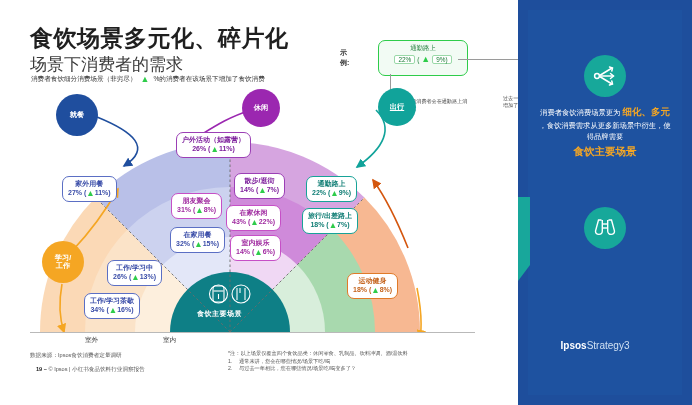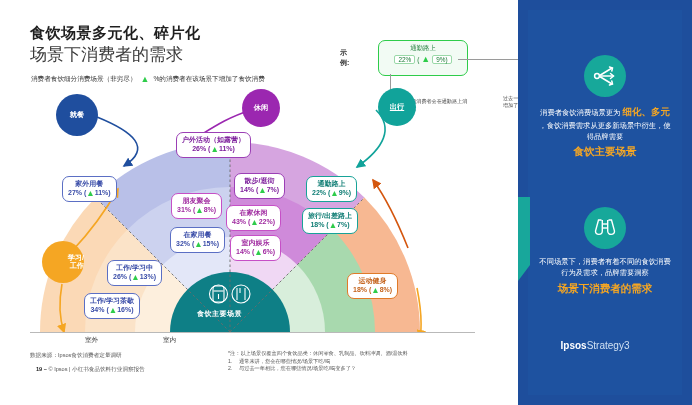--- a/index.html
+++ b/index.html
@@ -4,21 +4,21 @@
 <style>
   html,body{margin:0;padding:0;background:#ffffff;}
   body{width:692px;height:405px;overflow:hidden;
        font-family:"Liberation Sans","DejaVu Sans",sans-serif;}
   .slide{position:relative;width:692px;height:405px;background:#fff;}
 
   
   .left{position:absolute;left:0;top:0;width:518px;height:405px;background:#fff;}
 
   .title{position:absolute;left:30px;top:24px;width:320px;}
-  .title .l1{font-size:15px;font-weight:bold;color:#1f1f1f;letter-spacing:.5px;line-height:1.25;}
+  .title .l1{font-size:23px;font-weight:bold;color:#1f1f1f;letter-spacing:.5px;line-height:1.25;}
   .title .l2{font-size:17px;color:#3a3a3a;line-height:1.3;margin-top:1px;}
 
   .subtitle{position:absolute;left:31px;top:75px;font-size:6.6px;color:#333;
             display:flex;align-items:center;gap:4px;white-space:nowrap;}
   .uparrow{color:#2ecc4a;font-size:9px;line-height:1;}
 
   
   .example-wrap{position:absolute;left:340px;top:40px;}
   .ex-label{position:absolute;left:0;top:8px;font-size:7px;font-weight:bold;color:#333;}
   .ex-box{position:absolute;left:38px;top:0;width:88px;height:34px;border:1.6px solid #2ecc4a;
@@ -195,21 +195,21 @@
 
       <div class="ocirc" style="left:22px;top:6px;width:42px;height:42px;background:#1f4e9e;">
         <span>就餐</span>
       </div>
       <div class="ocirc" style="left:208px;top:1px;width:38px;height:38px;background:#9b27b0;">
         <span>休闲</span>
       </div>
       <div class="ocirc" style="left:344px;top:0px;width:38px;height:38px;background:#11a39a;text-decoration:underline;">
         <span>出行</span>
       </div>
-      <div class="ocirc" style="left:8px;top:153px;width:42px;height:42px;background:#f5a623;flex-direction:column;align-items:flex-end;">
+      <div class="ocirc" style="left:8px;top:153px;width:42px;height:42px;background:#f5a623;flex-direction:column;">
         <span>学习/</span>
         <span>工作</span>
       </div>
 
       <div class="chip p-purple" style="left:142px;top:44px;">
         <div class="n">户外活动（如露营）</div>
         <div class="v">
           <span>26%</span>
           <span>&nbsp;(</span>
             <span class="ar">▲</span>
@@ -389,22 +389,18 @@
     <div class="badge" style="left:66px;top:207px;">
       <svg width="26" height="26" viewBox="0 0 26 26">
         <g stroke="#ffffff" stroke-width="1.4" fill="none">
           <path d="M9.5,5 L6.5,5 L3.5,16 A3.4,3.4 0 0,0 10.3,16 L10.3,5"></path>
           <path d="M16.5,5 L19.5,5 L22.5,16 A3.4,3.4 0 0,1 15.7,16 L15.7,5"></path>
           <line x1="10.3" y1="9" x2="15.7" y2="9"></line>
           <line x1="10.3" y1="13" x2="15.7" y2="13"></line>
         </g>
       </svg>
     </div>
-    <div class="rtxt" style="left:21px;top:256px;">
-      <span>不同场景下，消费者有着不同的食饮消费行为及需求，品牌需要洞察</span>
-      <span class="hl2">场景下消费者的需求</span>
-    </div>
 
     <div class="logo">
       <b>Ipsos</b><span>Strategy3</span>
     </div>
   </div>
 </div>
 
 </body></html>

